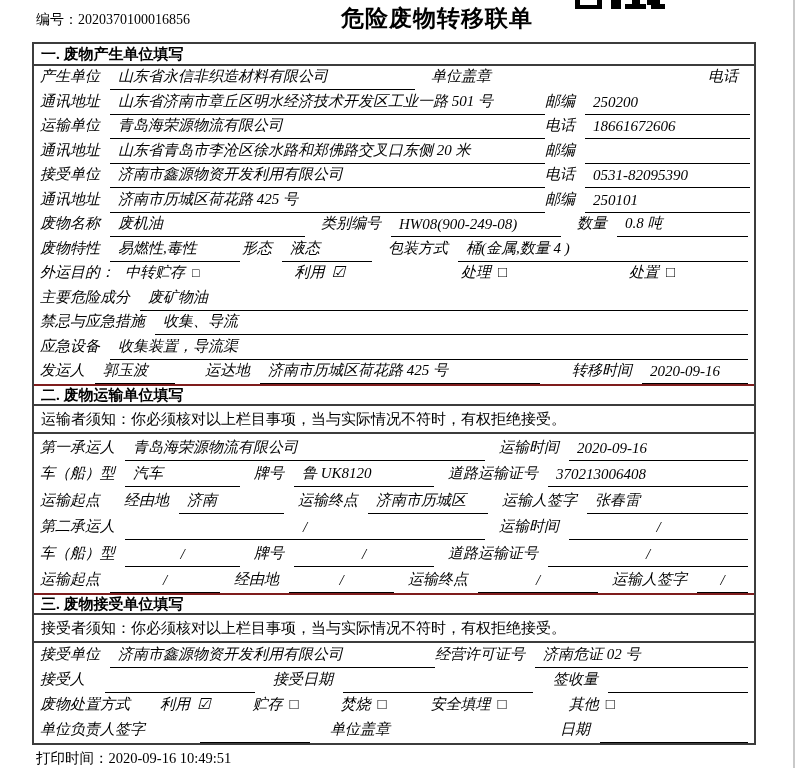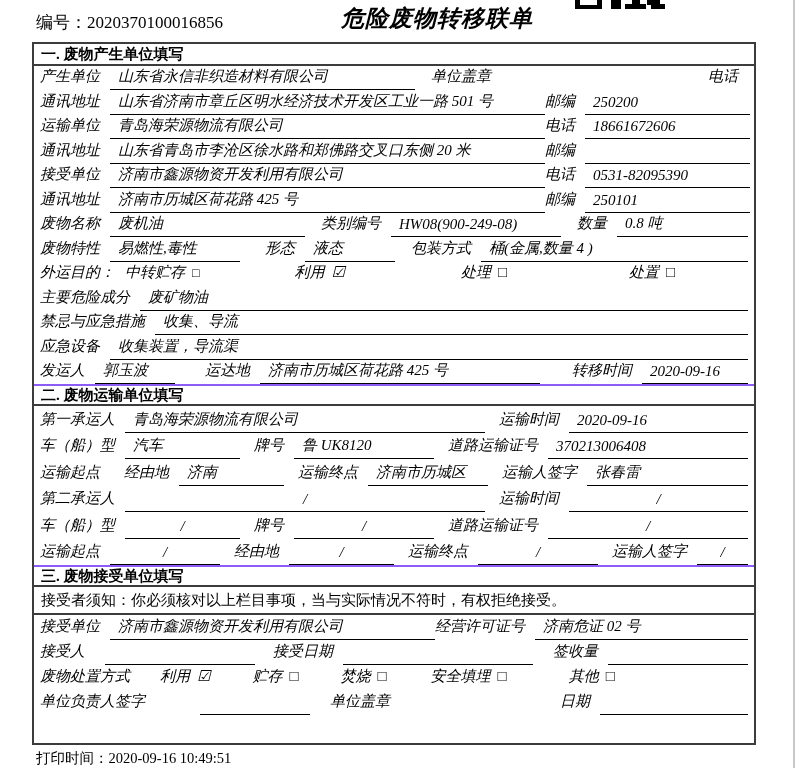--- a/index.html
+++ b/index.html
@@ -2,32 +2,32 @@
 <html><head>
 <meta charset="utf-8">
 <style>
   html,body {margin:0; padding:0;}
   body {
     width:796px; height:768px; background:#ffffff; color:#000;
     font-family:"Liberation Serif","DejaVu Serif",serif;
     font-size:15px; position:relative; overflow:hidden;
   }
   .page {position:absolute; inset:0; background:#fff;}
-  .serial {position:absolute; left:36px; top:11px; font-size:17px; white-space:nowrap;}
+  .serial {position:absolute; left:36px; top:11px; font-size:14px; white-space:nowrap;}
   .title  {position:absolute; left:90px; right:12px; top:3px; text-align:center;
-           font-size:23px; font-weight:bold; letter-spacing:1px;font-style:italic;}
+           font-size:23px; font-weight:bold; letter-spacing:1px;}
   .qr {position:absolute; left:575px; top:0;}
   .edge {position:absolute; right:1px; top:0; height:100%; width:2px; background:#c9c9c9;}
 
   .tbl {position:absolute; left:32px; top:42px; width:724px; height:703px;
         border:2px solid #3c3c3c; box-sizing:border-box;
         display:flex; flex-direction:column;}
   .sec-h {display:flex; align-items:center; font-weight:bold; font-size:15px;
           padding:0 7px; height:22px; box-sizing:border-box; flex:none;
-          border-top:2px solid #8b5cf6; border-bottom:2px solid #3c3c3c;}
+          border-top:2px solid #7f1d1d; border-bottom:2px solid #3c3c3c;}
   .sec-h.first {border-top:none;}
   .notice {display:flex; align-items:center; height:28px; flex:none;
            border-bottom:2px solid #3c3c3c; padding:0 7px; box-sizing:border-box;}
   .rows {display:flex; flex-direction:column; flex:none;font-style:italic;}
   .s1rows {height:318px;} .s2rows {height:159px;} .s3rows {height:100px;}
   .rows .row {flex:1;}
   .row {display:flex; align-items:flex-end; padding:0 6px; box-sizing:border-box;}
   .lbl {white-space:nowrap; padding-bottom:4px; margin-right:10px; flex:none;}
   .ul  {border-bottom:1px solid #000; padding:0 0 3px 8px; white-space:nowrap;
         overflow:hidden; box-sizing:border-box; flex:none;}
@@ -118,21 +118,21 @@
         <span class="ul" style="width:195px">废机油</span>
         <span class="lbl" style="margin-left:16px">类别编号</span>
         <span class="ul" style="width:170px">HW08(900-249-08)</span>
         <span class="lbl" style="margin-left:16px">数量</span>
         <span class="ul fx">0.8 吨</span>
       </div>
 
       <div class="row">
         <span class="lbl">废物特性</span>
         <span class="ul" style="width:130px">易燃性,毒性</span>
-        <span class="lbl" style="margin-left:25px">形态</span>
+        <span class="lbl" style="margin-left:2px">形态</span>
         <span class="ul" style="width:90px">液态</span>
         <span class="lbl" style="margin-left:16px">包装方式</span>
         <span class="ul fx">桶(金属,数量  4 )</span>
       </div>
 
       <div class="row">
         <span class="lbl">外运目的：</span>
         <span class="cbi"><span>中转贮存</span><span class="box box-sm">□</span></span>
         <span class="cbi" style="margin-left:95px"><span>利用</span><span class="box">☑</span></span>
         <span class="cbi" style="margin-left:116px"><span>处理</span><span class="box">□</span></span>
@@ -158,20 +158,21 @@
         <span class="lbl">发运人</span>
         <span class="ul" style="width:80px">郭玉波</span>
         <span class="lbl" style="margin-left:30px">运达地</span>
         <span class="ul" style="width:280px">济南市历城区荷花路 425 号</span>
         <span class="lbl" style="margin-left:32px">转移时间</span>
         <span class="ul fx">2020-09-16</span>
       </div>
     </div>
 
     <div class="sec-h">二. 废物运输单位填写</div>
+    <div class="notice">运输者须知：你必须核对以上栏目事项，当与实际情况不符时，有权拒绝接受。</div>
     <div class="rows s2rows">
 
       <div class="row">
         <span class="lbl">第一承运人</span>
         <span class="ul" style="width:360px">青岛海荣源物流有限公司</span>
         <span class="lbl" style="margin-left:14px">运输时间</span>
         <span class="ul fx">2020-09-16</span>
       </div>
 
       <div class="row">

